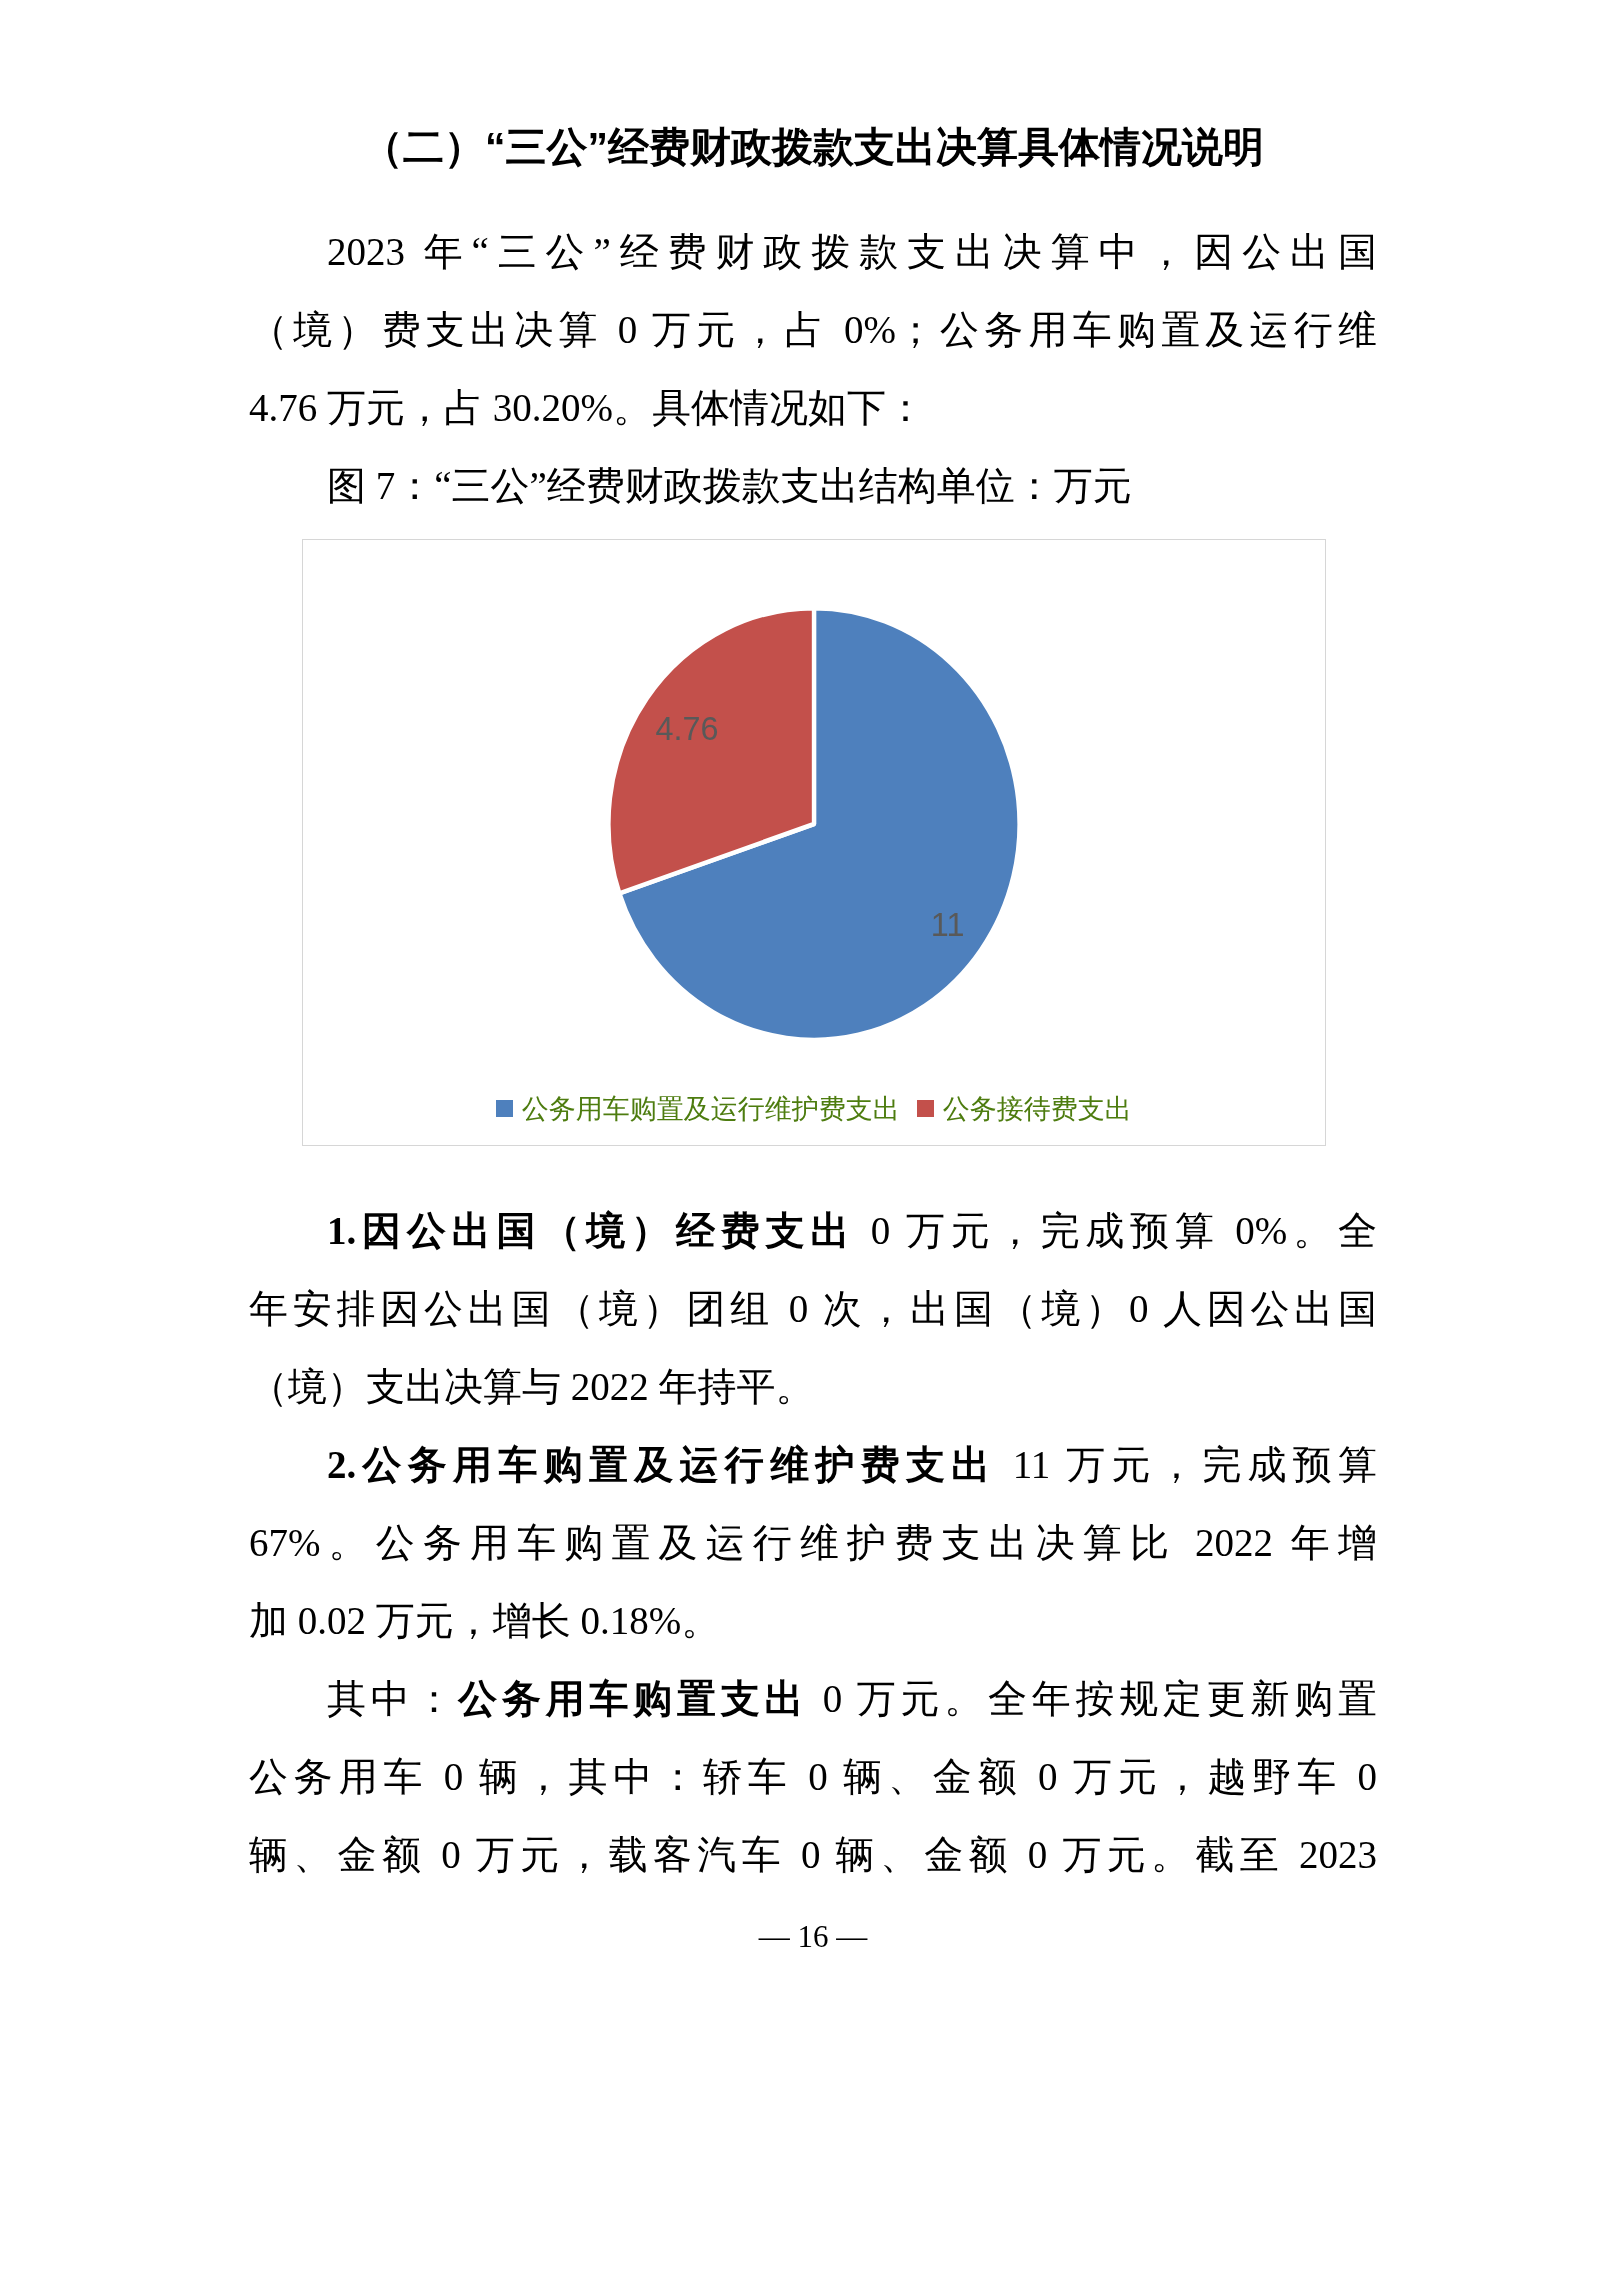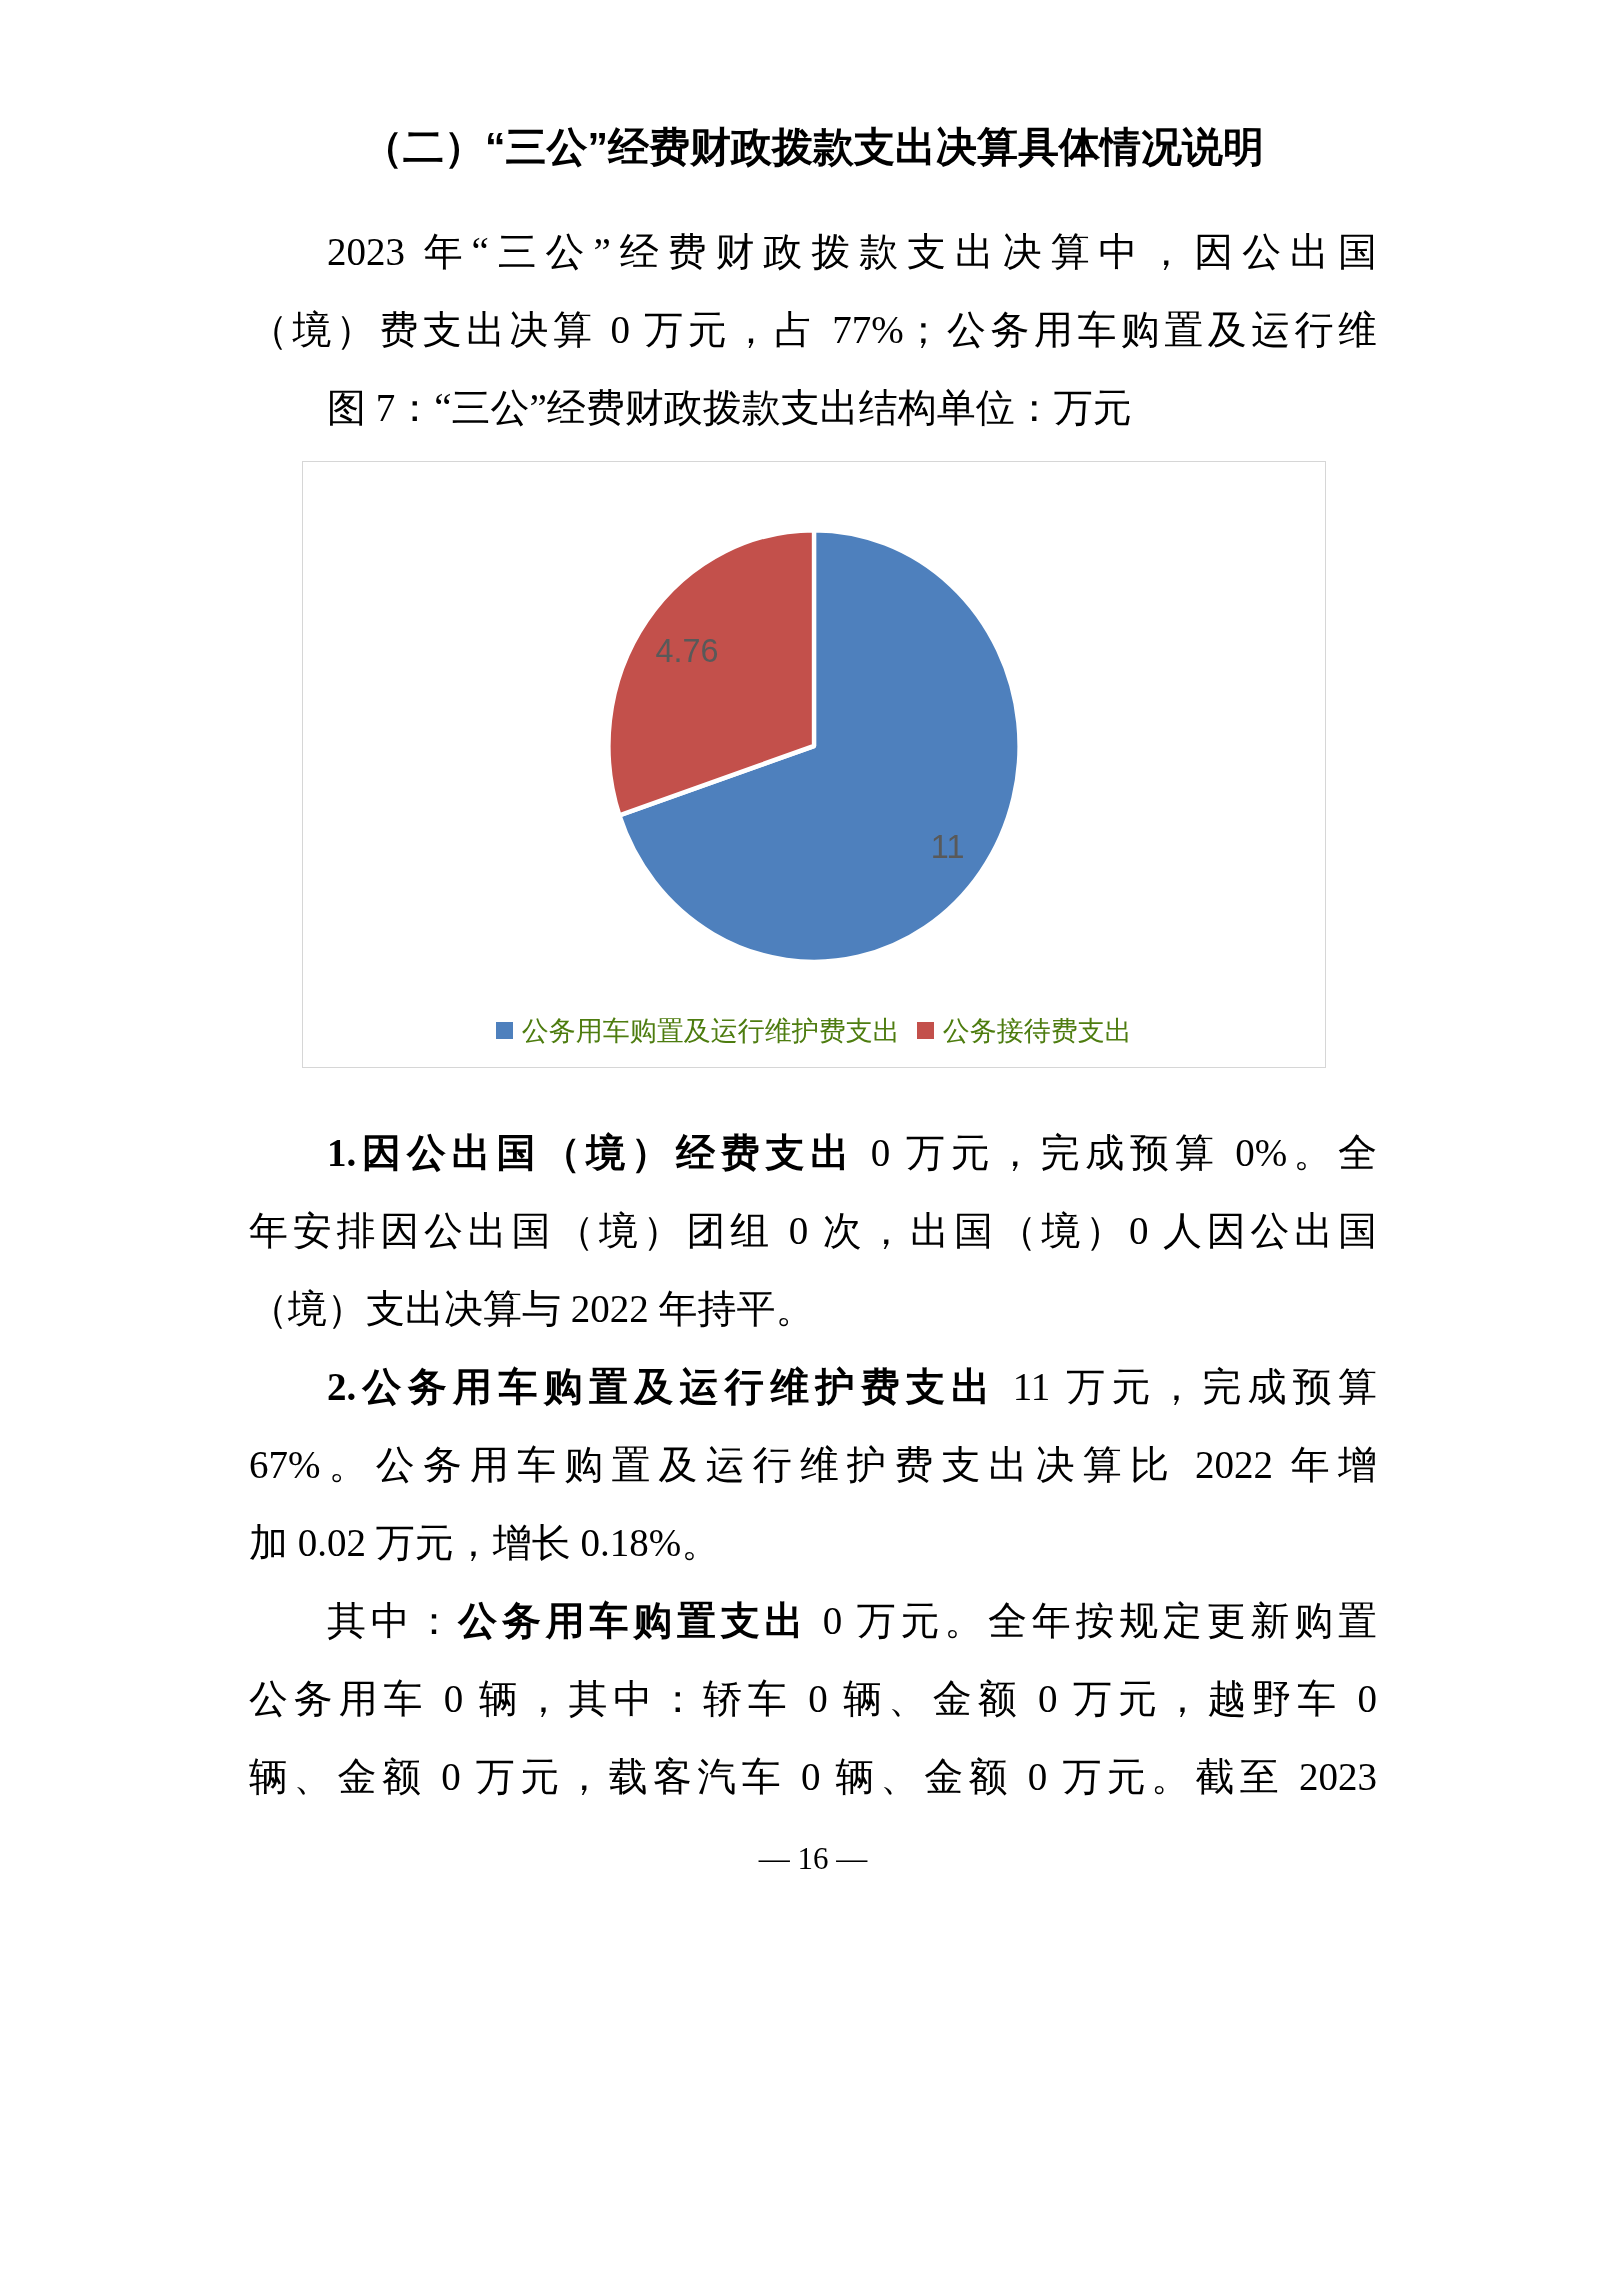--- a/index.html
+++ b/index.html
@@ -45,21 +45,22 @@
 </style>
 </head>
 <body>
 
 <div class="page">
 
   <div class="title">（二）“三公”经费财政拨款支出决算具体情况说明</div>
 
   <div class="text-block blk-pre">
       <div class="tline indent fill"><span>2023 年“三公”经费财政拨款支出决算中，因公出国</span></div>
-      <div class="tline fill"><span>（境）费支出决算 0 万元，占 77%；公务用车购置及运行维</span></div>
+      <div class="tline fill"><span>（境）费支出决算 0 万元，占 0%；公务用车购置及运行维</span></div>
+      <div class="tline"><span>4.76 万元，占 30.20%。具体情况如下：</span></div>
       <div class="tline indent"><span>图 7：“三公”经费财政拨款支出结构单位：万元</span></div>
     </div>
 
   <div class="chart-box">
     <svg class="pie" viewBox="0 0 700 700" preserveAspectRatio="none" xmlns="http://www.w3.org/2000/svg">
         <path d="M350,350 L350.0,20.0 A330,330 0 1 1 37.5,456.0 Z" fill="#4E80BD" stroke="#ffffff" stroke-width="7" stroke-linejoin="round"></path>
         <text x="564.6" y="520.8" text-anchor="middle" font-size="52" fill="#595959" font-family="&quot;Liberation Sans&quot;,&quot;DejaVu Sans&quot;,sans-serif">11</text>
         <path d="M350,350 L37.5,456.0 A330,330 0 0 1 350.0,20.0 Z" fill="#C3504B" stroke="#ffffff" stroke-width="7" stroke-linejoin="round"></path>
         <text x="146.2" y="220.9" text-anchor="middle" font-size="52" fill="#595959" font-family="&quot;Liberation Sans&quot;,&quot;DejaVu Sans&quot;,sans-serif">4.76</text>
       </svg>

